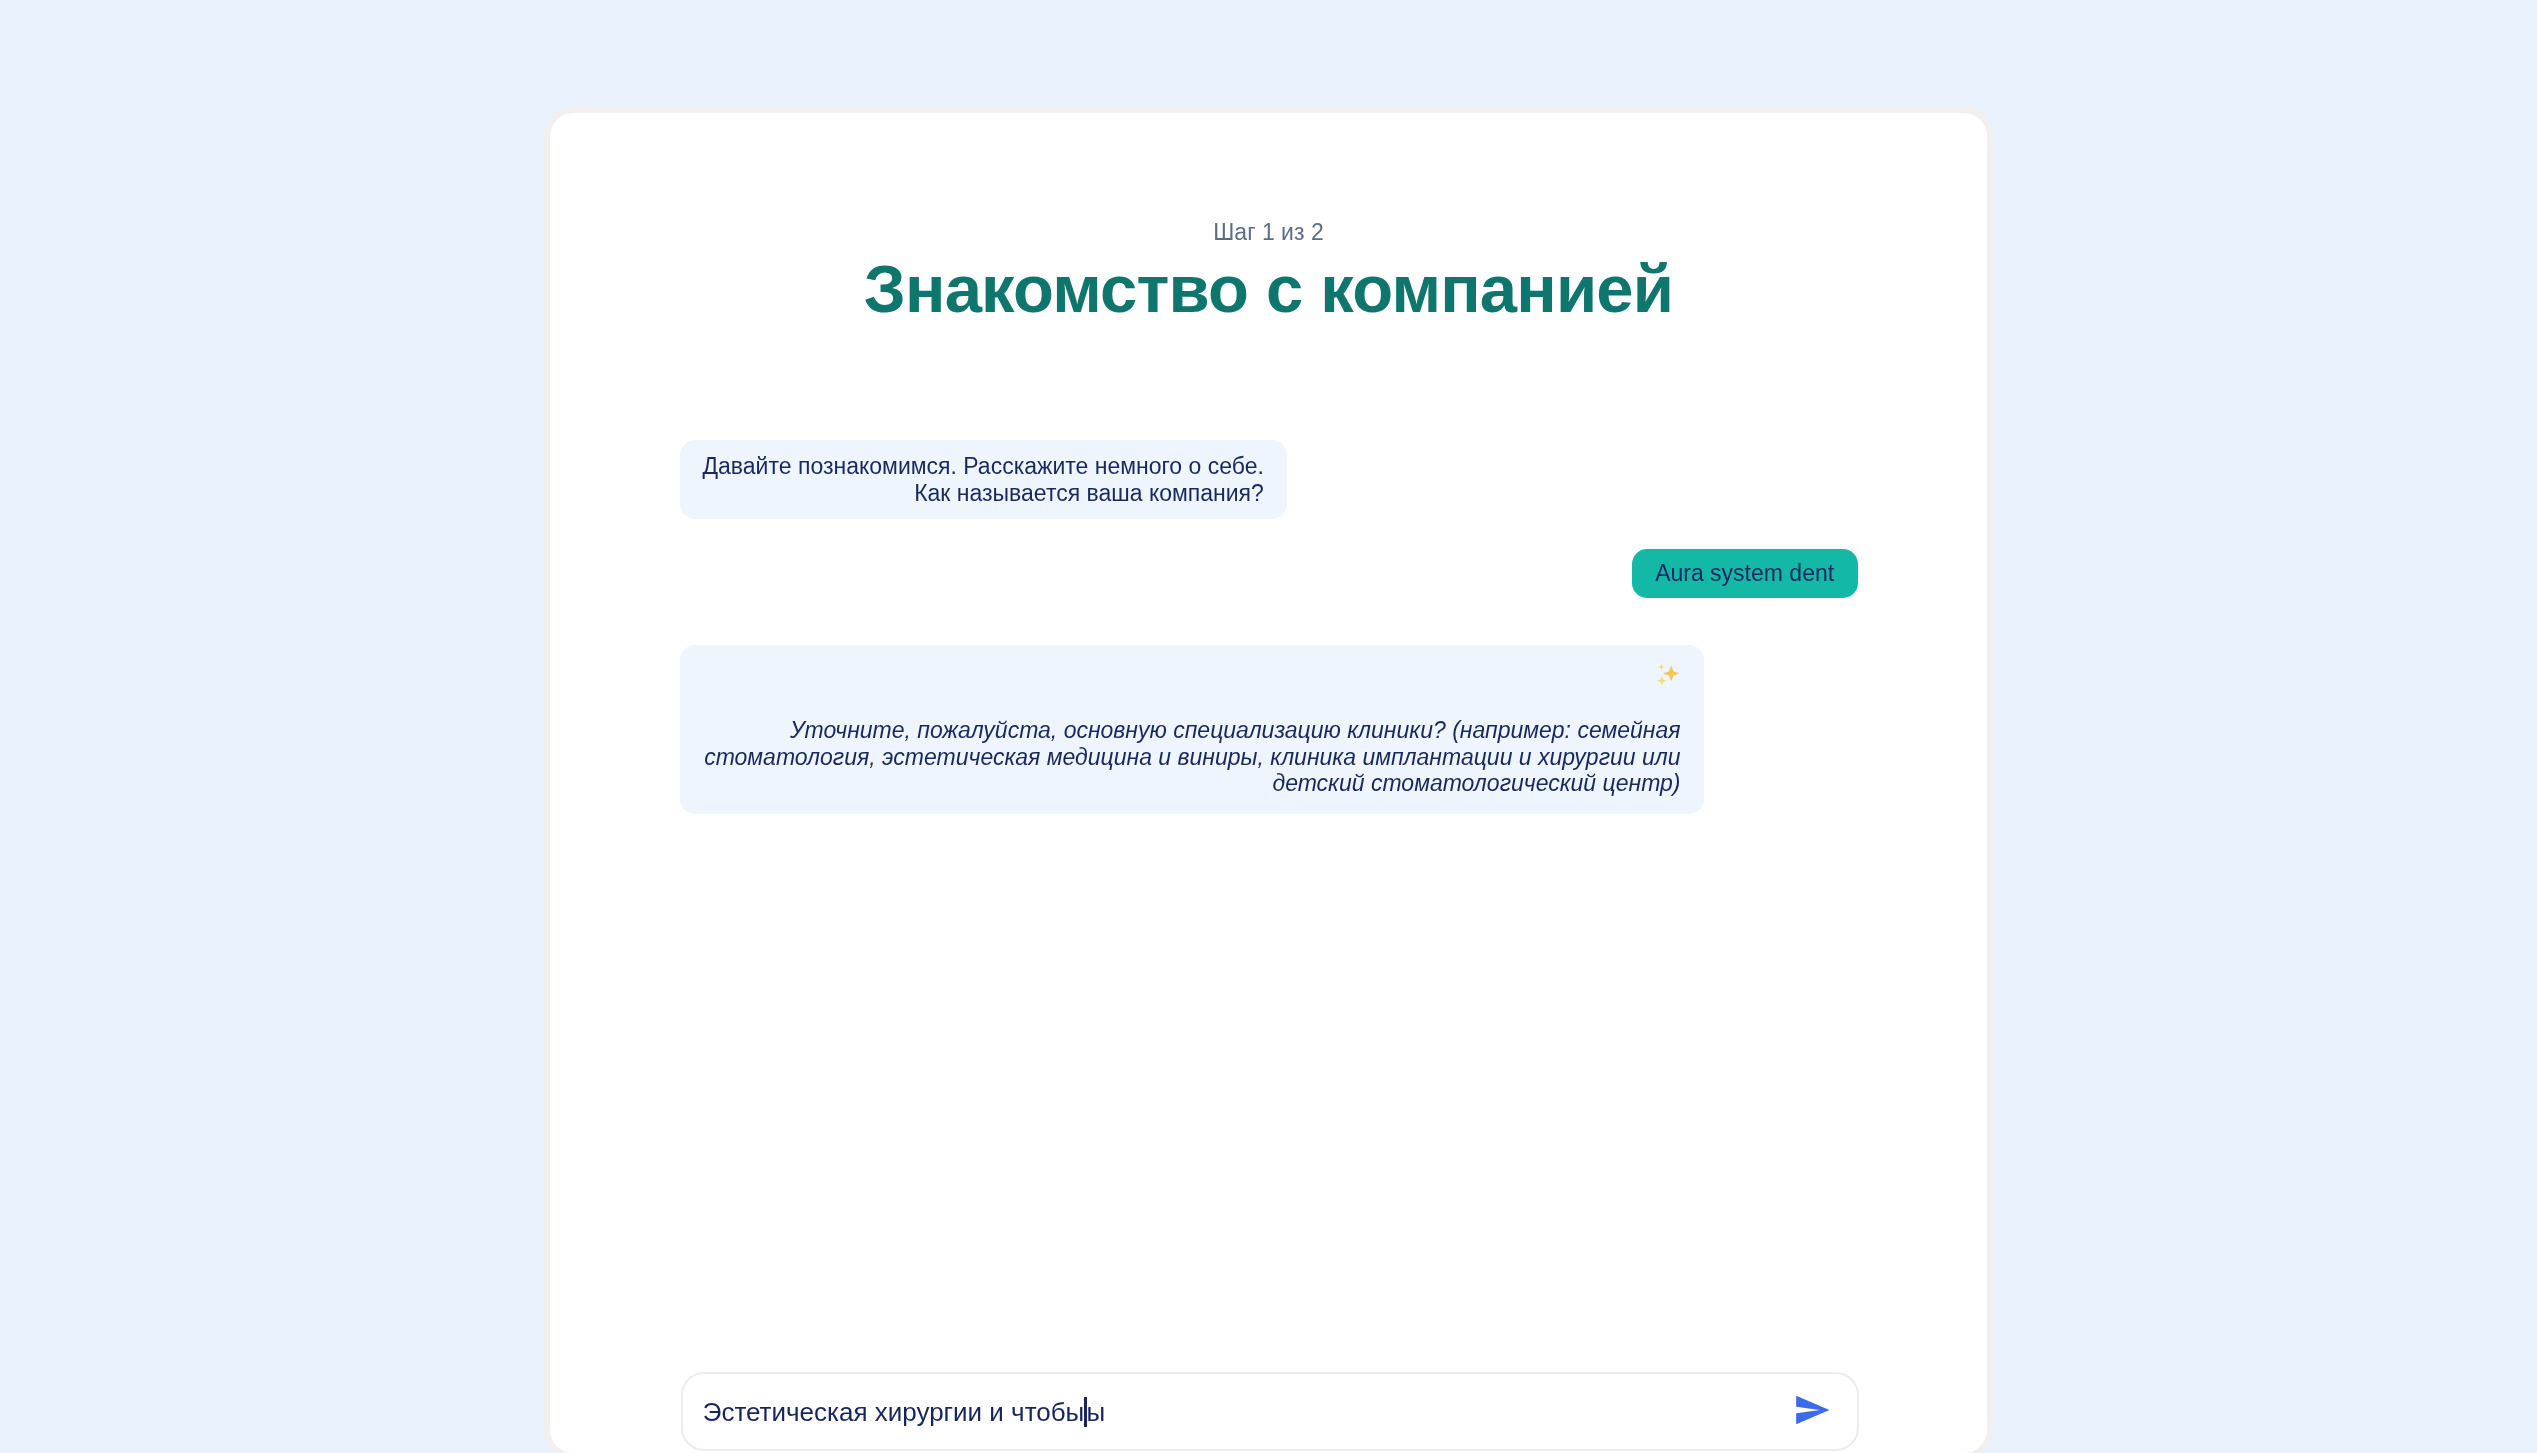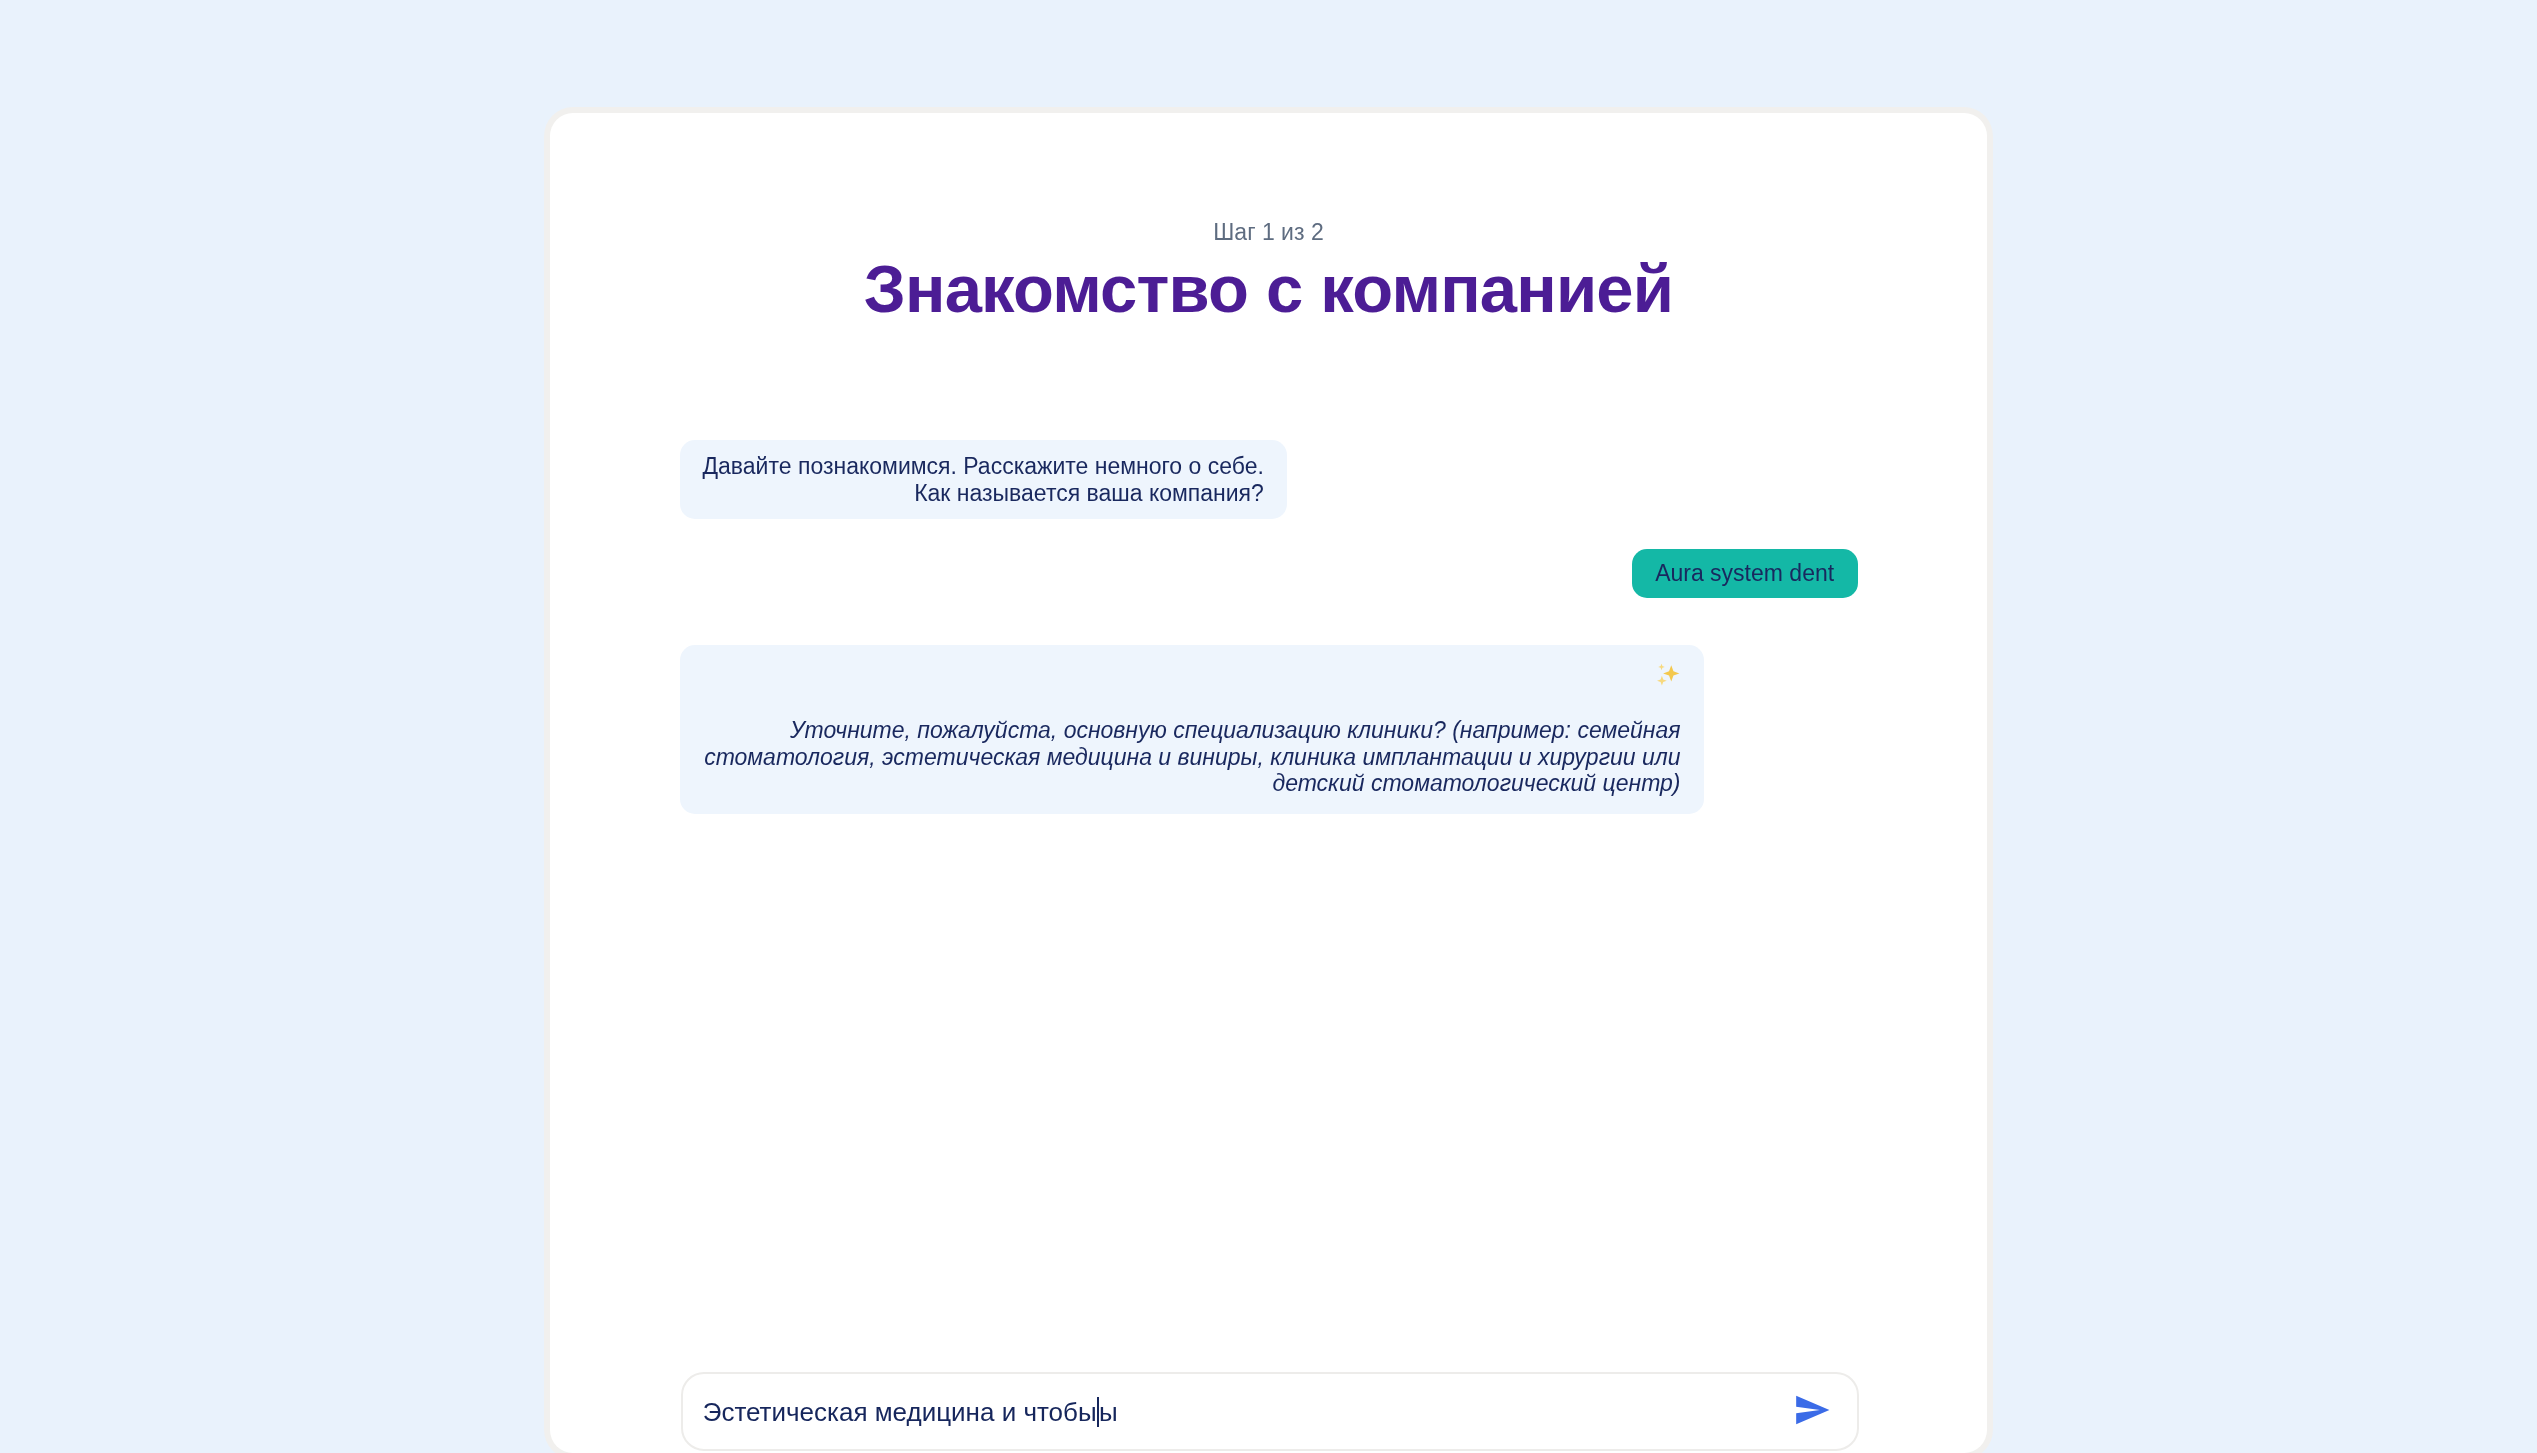--- a/index.html
+++ b/index.html
@@ -34,21 +34,21 @@
     line-height: 27px;
     color: #5e6c80;
     text-align: center;
   }
   .title {
     margin: 6px 0 0 0;
     font-size: 67px;
     line-height: 73px;
     font-weight: 700;
     letter-spacing: -0.8px;
-    color: #4c1d95;
+    color: #0f766e;
   }
   .chat {
     width: 1178px;
     margin-top: 115px;
     display: flex;
     flex-direction: column;
     text-align: right;
   }
   .bubble {
     box-sizing: border-box;
@@ -161,21 +161,21 @@
                 <path d="M8.5 17l1.6 4.4L14.5 23l-4.4 1.6L8.5 29l-1.6-4.4L2.5 23l4.4-1.6z" fill="#f7d97e"></path>
                 <path d="M8 2l1.1 2.9L12 6l-2.9 1.1L8 10 6.9 7.1 4 6l2.9-1.1z" fill="#f7d97e"></path>
               </svg></span>
         </p>
         <p>Уточните, пожалуйста, основную специализацию клиники? (например: семейная стоматология, эстетическая медицина и виниры, клиника имплантации и хирургии или детский стоматологический центр)</p>
       </div>
 
     </div>
 
     <div class="composer" role="textbox">
-      <div class="composer-text"><span>Эстетическая медицина и </span><span class="miss"><span>чтобы</span><span class="caret"></span><span>ы</span></span></div>
+      <div class="composer-text"><span>Эстетическая хирургии и </span><span class="miss"><span>чтобы</span><span class="caret"></span><span>ы</span></span></div>
       <button class="send-btn">
         <span><svg width="38" height="38" viewBox="0 0 24 24" aria-hidden="true">
               <path d="M2.01 21L23 12 2.01 3 2 10l15 2-15 2z" fill="#3b6be7"></path>
             </svg></span>
       </button>
     </div>
 
   </div>
 </div>
 

